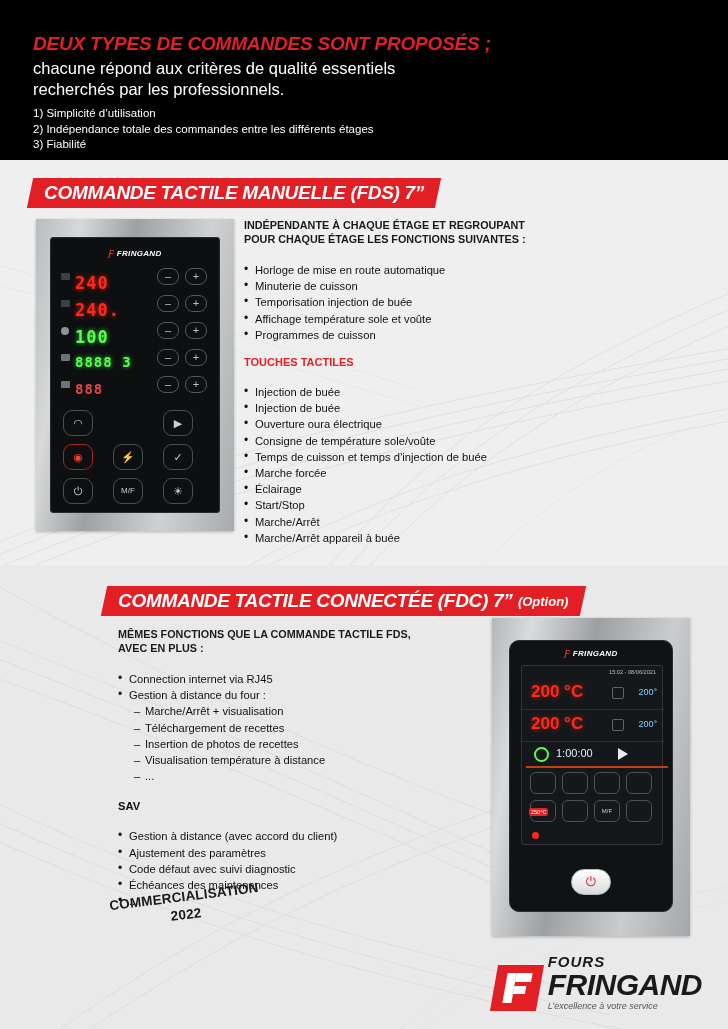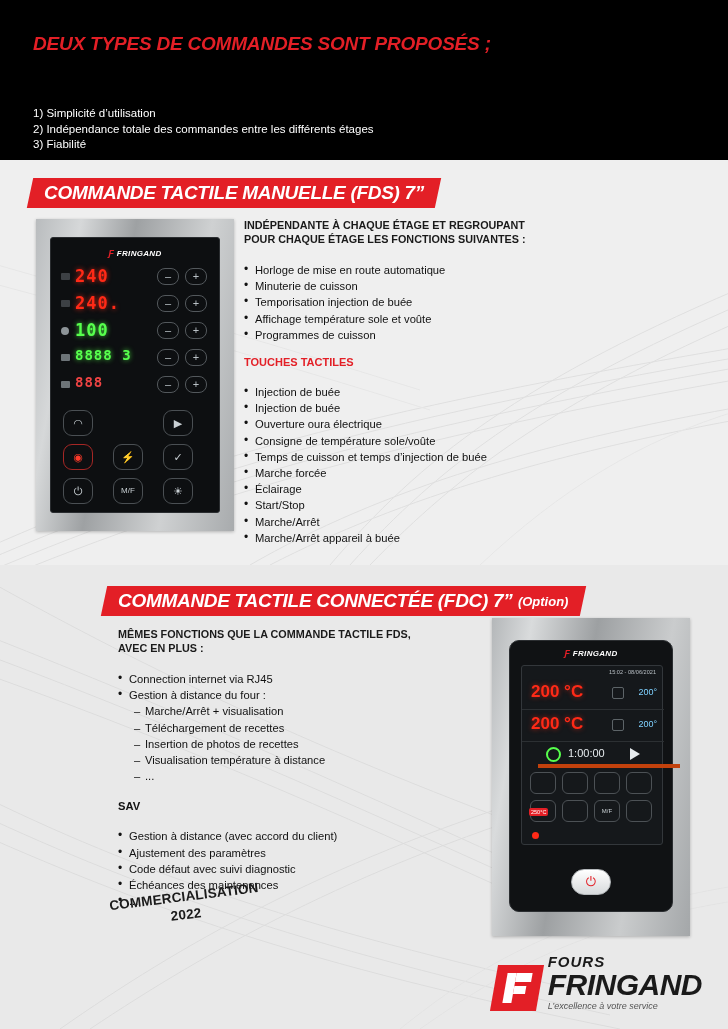--- a/index.html
+++ b/index.html
@@ -96,21 +96,21 @@
   }
   .brand-small .bm { color:#e31f26; font-size: 9px; }
   .disp-row {
     position: absolute; left: 8px; width: 154px; height: 23px;
   }
   .disp-led {
     position: absolute; left: 2px; top: 7px; width: 9px; height: 7px;
     border-radius: 1px; background: #3c4044;
   }
   .disp-num {
-    position: absolute; left: 16px; top: 0px;
+    position: absolute; left: 16px; top: 7px;
     font-family: "DejaVu Sans Mono", monospace;
     font-size: 17px; font-weight: bold; letter-spacing: 1px;
   }
   .d-red { color: #ff2a17; text-shadow: 0 0 5px rgba(255,40,20,.8); }
   .d-grn { color: #57ff4d; text-shadow: 0 0 5px rgba(80,255,70,.8); }
   .d-wht { color: #ef4444; }
   .btn-min, .btn-plus {
     position: absolute; top: 2px; width: 22px; height: 17px;
     border: 1px solid #53585c; border-radius: 8px;
     color: #b9c0c5; font-size: 11px; line-height: 15px; text-align: center;
@@ -190,22 +190,22 @@
     text-shadow: 0 0 5px rgba(255,40,20,.6);
   }
   .scr-set {
     position: absolute; right: 7px; top: 9px; color: #7fd1ff; font-size: 9px;
   }
   .scr-chip {
     position: absolute; right: 40px; top: 9px; width: 12px; height: 12px;
     border: 1px solid #5d6468; border-radius: 2px;
   }
   .scr-timer {
-    position: absolute; left: 16px; top: 76px; width: 142px; height: 26px;
-    border-bottom: 4px solid #c2410c;
+    position: absolute; left: 4px; top: 76px; width: 142px; height: 26px;
+    border-bottom: 2px solid #c2410c;
   }
   .timer-ic {
     position: absolute; left: 8px; top: 5px; width: 15px; height: 15px;
     border-radius: 50%; border: 2px solid #57ff4d;
   }
   .timer-txt {
     position: absolute; left: 30px; top: 5px; color: #e6ebee; font-size: 11px;
   }
   .timer-play {
     position: absolute; left: 92px; top: 6px;
@@ -272,20 +272,24 @@
     margin-top: 1px;
   }
 </style>
 </head>
 <body>
 
 <div class="page">
 
   <div class="top-band">
     <div class="top-title">DEUX TYPES DE COMMANDES SONT PROPOSÉS ;</div>
+    <div class="top-sub">
+      <div>chacune répond aux critères de qualité essentiels</div>
+      <div>recherchés par les professionnels.</div>
+    </div>
     <div class="top-list">
       <div>1) Simplicité d’utilisation</div>
       <div>2) Indépendance totale des commandes entre les différents étages</div>
       <div>3) Fiabilité</div>
     </div>
   </div>
 
   <div class="sec1">
 
     <svg class="swoosh" width="728" height="405" viewBox="0 0 728 405">

